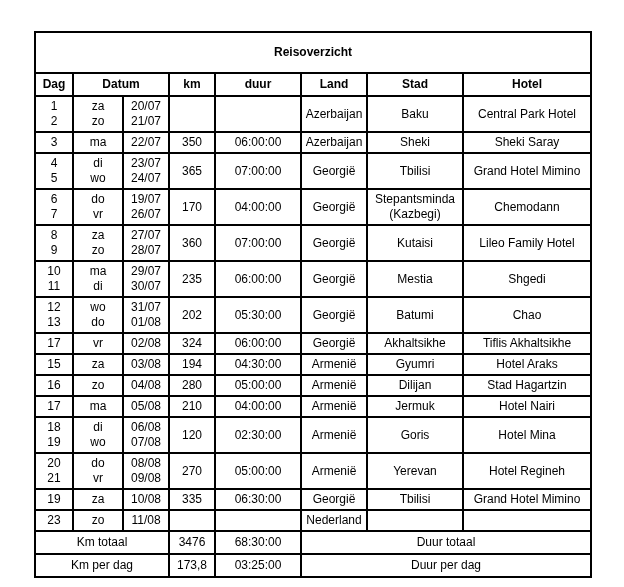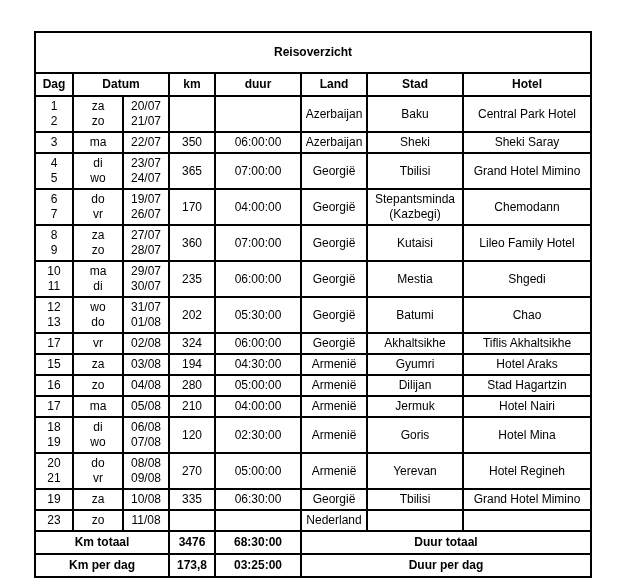--- a/index.html
+++ b/index.html
@@ -32,21 +32,21 @@
   td.title-cell {
     height: 35px;
     font-size: 18px;
     font-weight: bold;
     line-height: 35px;
     white-space: nowrap;
   }
   tr.head th { font-weight: bold; height: 17px; }
   td.v-top { vertical-align: top; }
   td.c-left { text-align: left; }
-  tr.foot td { font-weight: bold; height: 17px; }
+  tr.foot td { font-weight: normal; height: 17px; }
   td.f-right { text-align: right; padding-right: 5px; }
   td.f-left  { text-align: left;  padding-left: 5px; }
 </style>
 </head>
 <body>
 
 <table class="trip">
   <colgroup>
     <col style="width:38px">
     <col style="width:50px">

